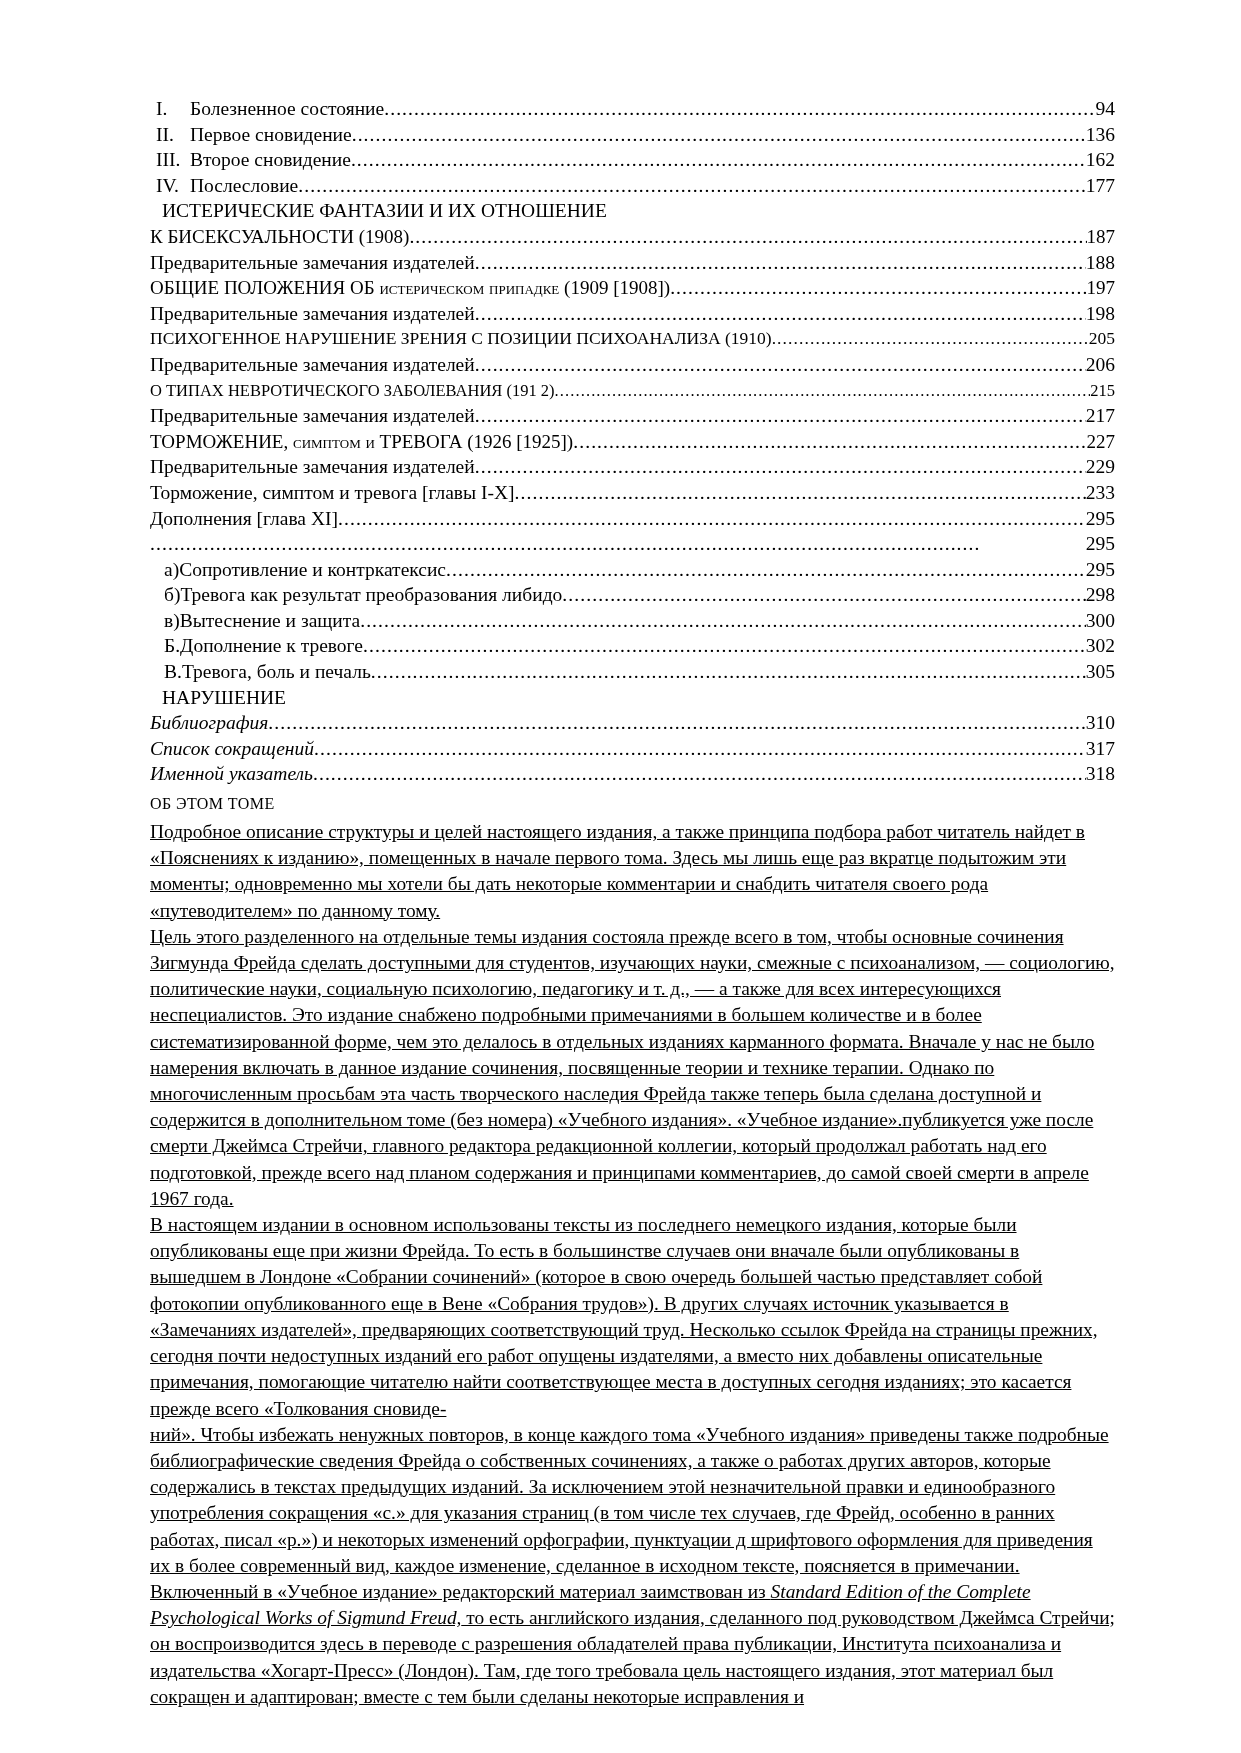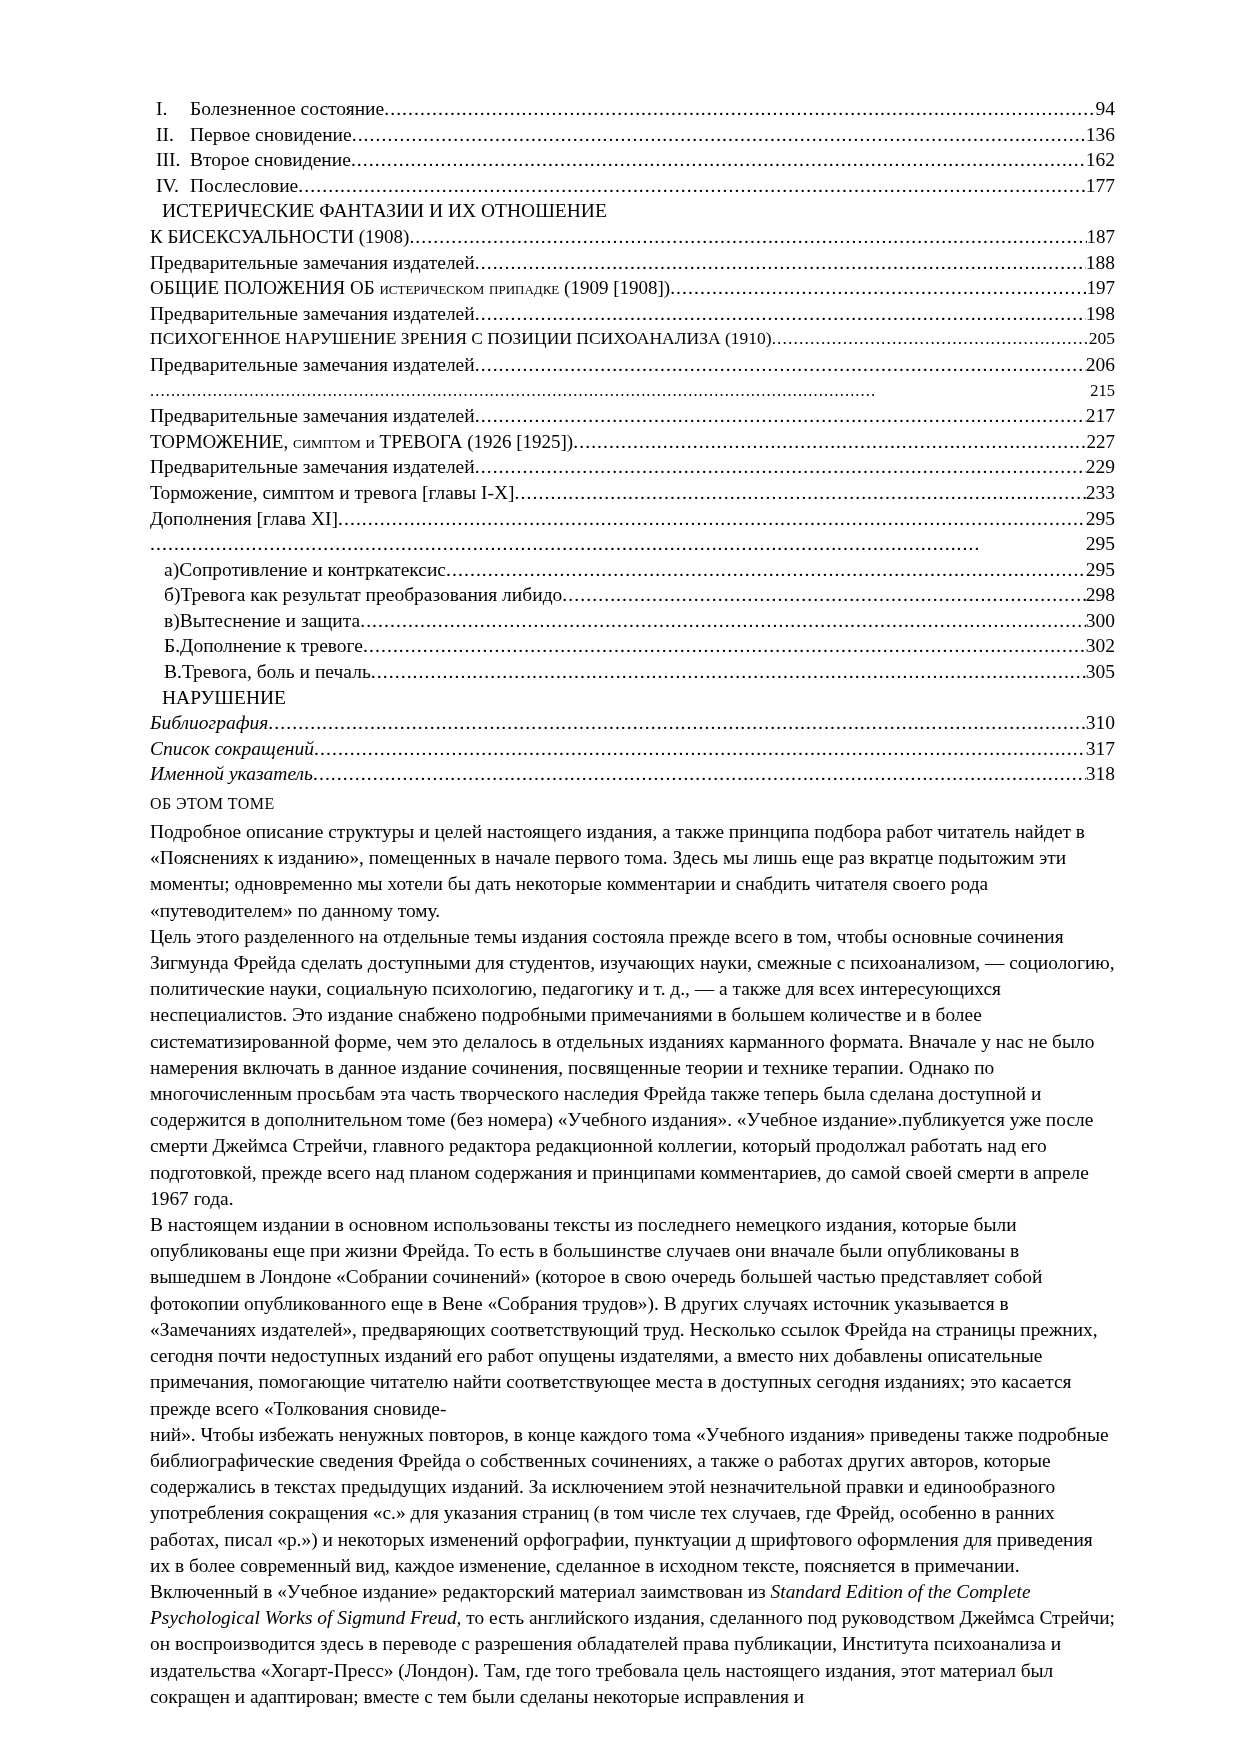--- a/index.html
+++ b/index.html
@@ -102,20 +102,21 @@
     margin-top: 2px;
     letter-spacing: 0.4px;
   }
 
   
   .body-par {
     font-size: 19.4px;
     line-height: 26.2px;
     text-align: left;
     margin: 0;
+    text-decoration: underline;
   }
   .body-par i {
     font-style: italic;
   }
 </style>
 </head>
 <body>
 
 <div class="page">
   <div class="content">
@@ -168,20 +169,21 @@
           <span class="toc-label"><span>ПСИХОГЕННОЕ НАРУШЕНИЕ ЗРЕНИЯ С ПОЗИЦИИ ПСИХОАНАЛИЗА (1910)</span></span>
           <span class="toc-dots">...........................................................................................................................................</span>
           <span class="toc-page">205</span>
         </div>
         <div class="toc-row">
           <span class="toc-label"><span>Предварительные замечания издателей</span></span>
           <span class="toc-dots">...........................................................................................................................................</span>
           <span class="toc-page">206</span>
         </div>
         <div class="toc-row tiny-caps smallcaps-row">
+          <span class="toc-label"><span>О ТИПАХ НЕВРОТИЧЕСКОГО ЗАБОЛЕВАНИЯ (191 2)</span></span>
           <span class="toc-dots">...........................................................................................................................................</span>
           <span class="toc-page">215</span>
         </div>
         <div class="toc-row">
           <span class="toc-label"><span>Предварительные замечания издателей</span></span>
           <span class="toc-dots">...........................................................................................................................................</span>
           <span class="toc-page">217</span>
         </div>
         <div class="toc-row smallcaps-row">
           <span class="toc-label"><span>ТОРМОЖЕНИЕ, симптом и ТРЕВОГА (1926 [1925])</span></span>

